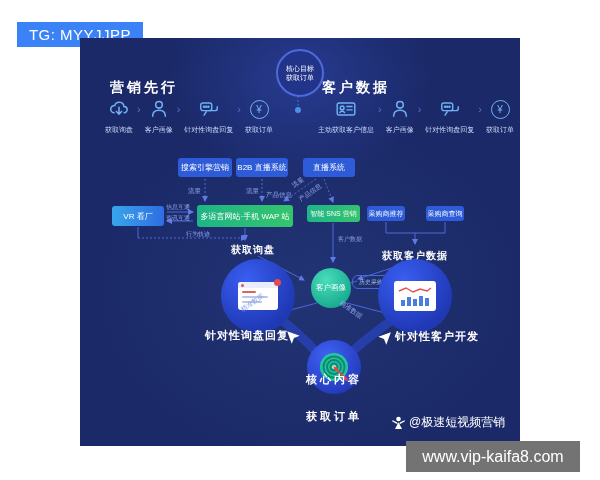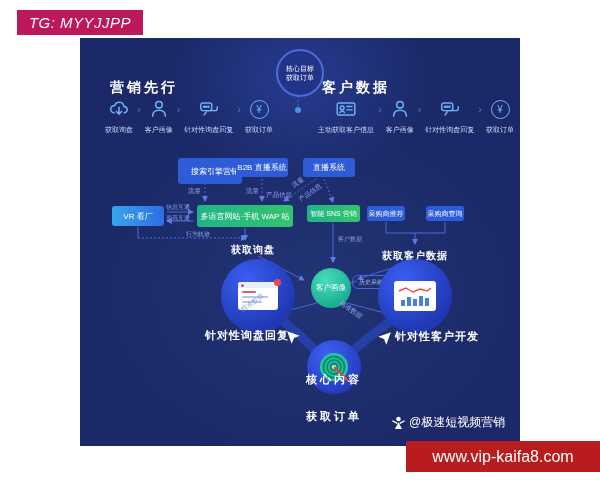--- a/index.html
+++ b/index.html
@@ -1,19 +1,19 @@
 <!DOCTYPE html>
 <html><head>
 <meta charset="utf-8">
 <style>
   html,body{margin:0;padding:0;}
   body{font-family:"Liberation Sans",sans-serif;}
   .stage{position:relative;width:600px;height:480px;background:#ffffff;overflow:hidden;}
-  .badge{position:absolute;left:17px;top:10px;width:126px;height:25px;background:#be185d;
-         color:#fff;font-size:15px;display:flex;align-items:center;justify-content:center;letter-spacing:.5px;font-style:italic;}
+  .badge{position:absolute;left:17px;top:22px;width:126px;height:25px;background:#3b82f6;
+         color:#fff;font-size:15px;display:flex;align-items:center;justify-content:center;letter-spacing:.5px;}
   .panel{position:absolute;left:80px;top:38px;width:440px;height:408px;
          background:radial-gradient(220px 170px at 50% 10%,#273b90 0%,rgba(28,42,111,0) 60%),
                     radial-gradient(300px 240px at 52% 62%,#223474 0%,rgba(28,42,111,0) 72%),
                     #1b2968;}
   .overlay{position:absolute;left:0;top:0;pointer-events:none;}
   .goal-circle{position:absolute;left:276px;top:49px;width:44px;height:44px;border-radius:50%;
          border:2px solid #4f6ada;background:#22348a;display:flex;flex-direction:column;
          align-items:center;justify-content:center;color:#fff;font-size:7px;line-height:9px;}
   .flow-title{position:absolute;color:#fff;font-size:14px;font-weight:bold;letter-spacing:3px;}
   .flow{position:absolute;display:flex;align-items:flex-start;}
@@ -48,21 +48,21 @@
   .chart-card{position:absolute;left:394px;top:281px;width:42px;height:30px;background:#fff;border-radius:3px;
          display:flex;align-items:center;justify-content:center;}
   .action{position:absolute;color:#fff;font-size:11px;font-weight:bold;letter-spacing:1px;white-space:nowrap;}
   .cursor{position:absolute;width:16px;height:16px;}
   .blob{position:absolute;left:307px;top:340px;width:54px;height:54px;border-radius:50%;
          background:radial-gradient(circle at 38% 30%,#3f62f5,#2239bb 78%);
          display:flex;align-items:center;justify-content:center;}
   .core-lbl{position:absolute;left:296px;width:76px;text-align:center;color:#fff;font-size:11px;
          font-weight:bold;letter-spacing:3px;}
   .credit{position:absolute;left:392px;top:414px;display:flex;align-items:center;gap:4px;color:#fff;font-size:12px;}
-  .url-bar{position:absolute;left:406px;top:441px;width:194px;height:31px;background:#b91c1c;
+  .url-bar{position:absolute;left:406px;top:441px;width:174px;height:31px;background:#737373;
          display:flex;align-items:center;justify-content:center;color:#fff;font-size:16px;}
   .rotL{transform:rotate(-35deg);transform-origin:left center;}
   .rotR{transform:rotate(35deg);transform-origin:left center;}
 </style>
 </head>
 <body>
 
 <div class="stage">
 
   <div class="badge">TG: MYYJJPP</div>
@@ -191,21 +191,21 @@
     </div>
     <span class="chev">›</span>
     <div class="step">
       <span class="ic">
           <span class="yen-circle">¥</span>
         </span>
       <span class="lb">获取订单</span>
     </div>
   </div>
 
-  <div class="box-blue" style="left:178px;top:158px;width:54px;height:26px;padding-left:10px;">搜索引擎营销</div>
+  <div class="box-blue" style="left:178px;top:158px;width:54px;height:19px;">搜索引擎营销</div>
   <div class="box-blue" style="left:236px;top:158px;width:52px;height:19px;">B2B 直播系统</div>
   <div class="box-blue" style="left:303px;top:158px;width:52px;height:19px;">直播系统</div>
 
   <div class="lbl" style="left:188px;top:187px;">流量</div>
   <div class="lbl" style="left:246px;top:187px;">流量</div>
   <div class="lbl" style="left:266px;top:191px;">产品信息</div>
   <div class="lbl rotL" style="left:293px;top:182px;">流量</div>
   <div class="lbl rotL" style="left:300px;top:196px;">产品信息</div>
 
   <div class="box-vr" style="left:112px;top:206px;width:52px;height:20px;">VR 看厂</div>

